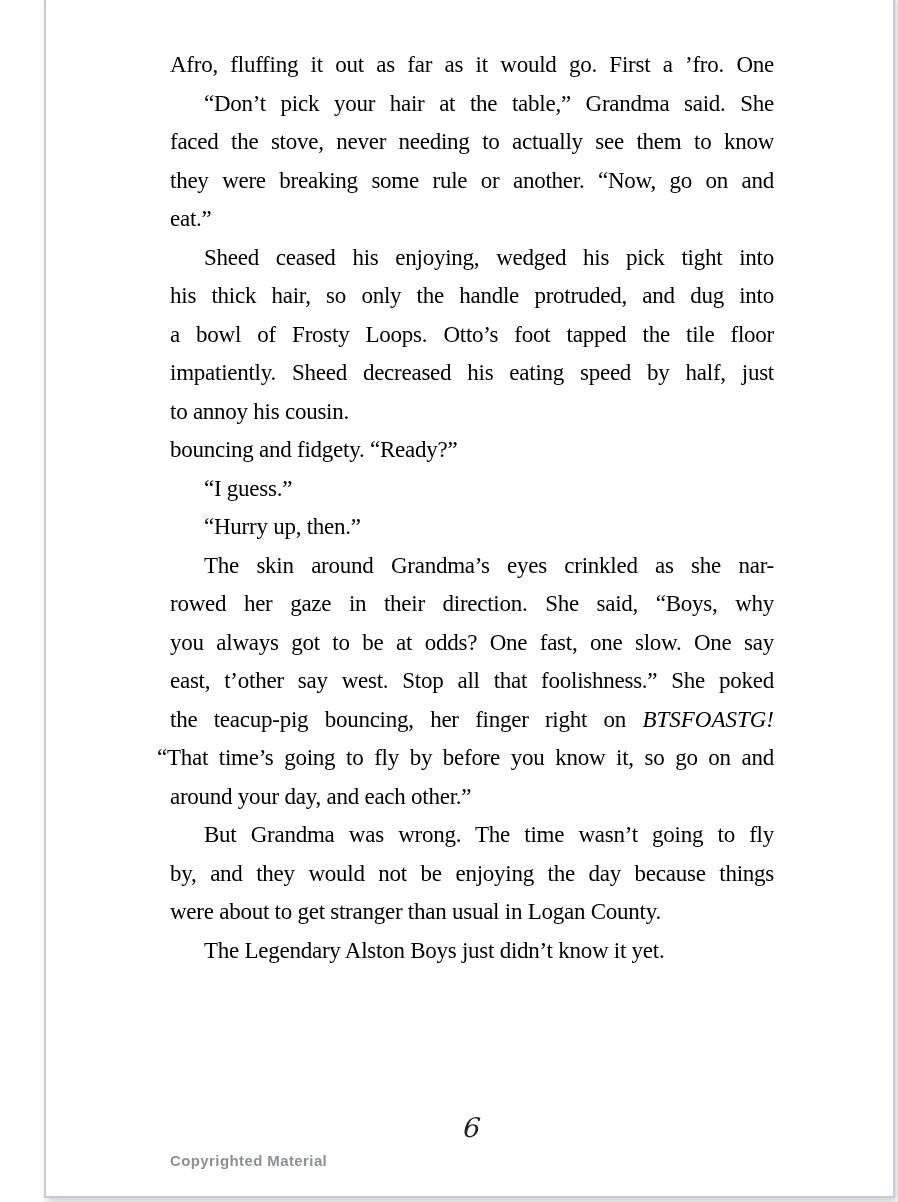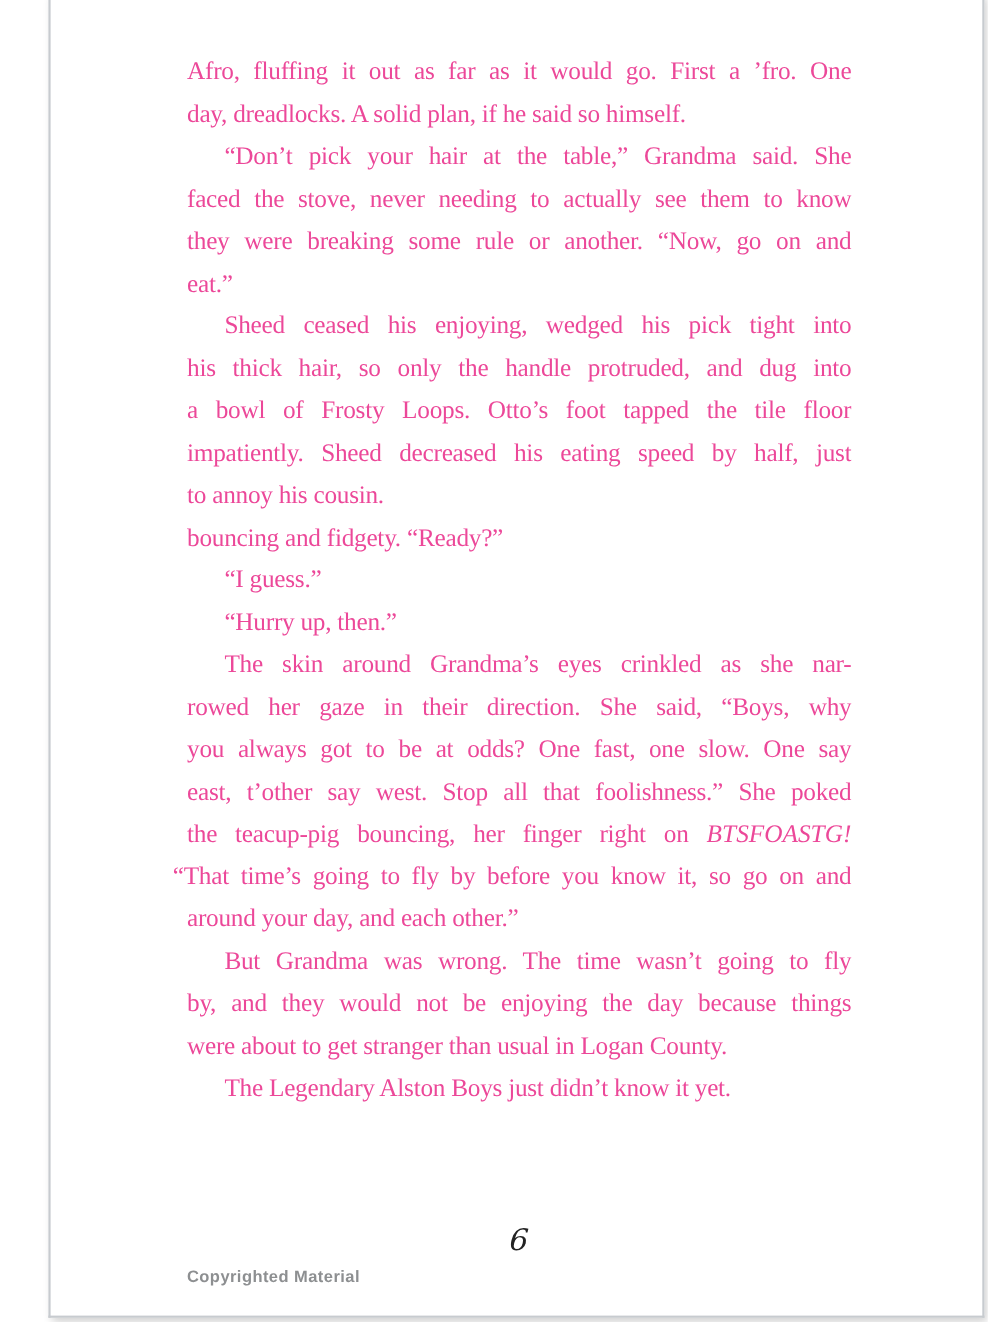--- a/index.html
+++ b/index.html
@@ -22,21 +22,21 @@
   .text-block {
     position: absolute;
     left: 170px; top: 46px;
     width: 604px;
   }
   .line {
     height: 38.5px;
     line-height: 38.5px;
     font-size: 23px;
     letter-spacing: -0.25px;
-    color: #ec4899;
+    color: #000000;
     overflow: hidden;
     white-space: normal;
     text-align: left;
   }
   .line.justify {
     text-align: justify;
     text-align-last: justify;
   }
   .line.indent { text-indent: 34px; }
   .line.outdent { margin-left: -13px; width: 617px; }
@@ -65,21 +65,20 @@
   }
 </style>
 </head>
 <body>
 
 <div class="page">
 </div>
 
 <div class="text-block">
     <div class="line justify"><span>Afro, fluffing it out as far as it would go. First a ’fro. One</span></div>
-    <div class="line"><span>day, dreadlocks. A solid plan, if he said so himself.</span></div>
     <div class="line justify indent"><span>“Don’t pick your hair at the table,” Grandma said. She</span></div>
     <div class="line justify"><span>faced the stove, never needing to actually see them to know</span></div>
     <div class="line justify"><span>they were breaking some rule or another. “Now, go on and</span></div>
     <div class="line"><span>eat.”</span></div>
     <div class="line justify indent"><span>Sheed ceased his enjoying, wedged his pick tight into</span></div>
     <div class="line justify"><span>his thick hair, so only the handle protruded, and dug into</span></div>
     <div class="line justify"><span>a bowl of Frosty Loops. Otto’s foot tapped the tile floor</span></div>
     <div class="line justify"><span>impatiently. Sheed decreased his eating speed by half, just</span></div>
     <div class="line"><span>to annoy his cousin.</span></div>
     <div class="line"><span>bouncing and fidgety. “Ready?”</span></div>

